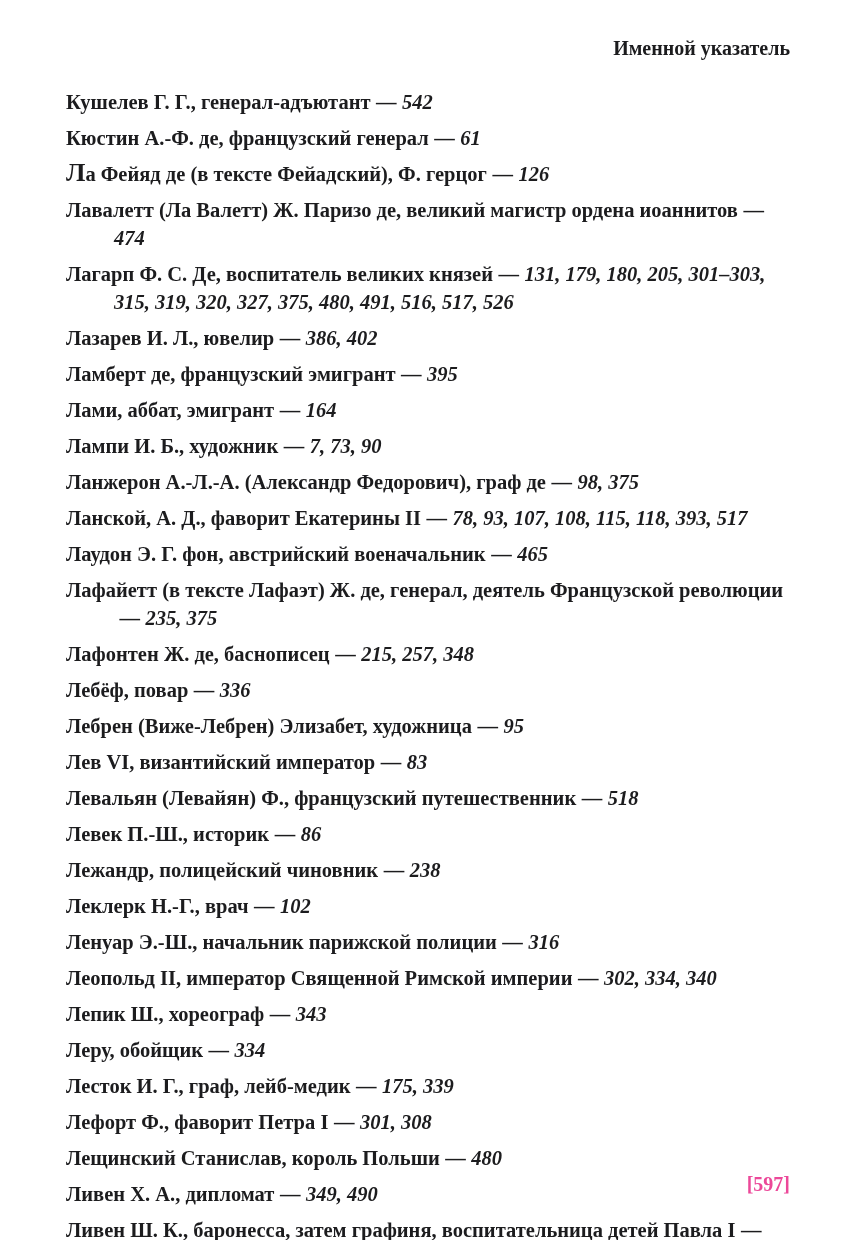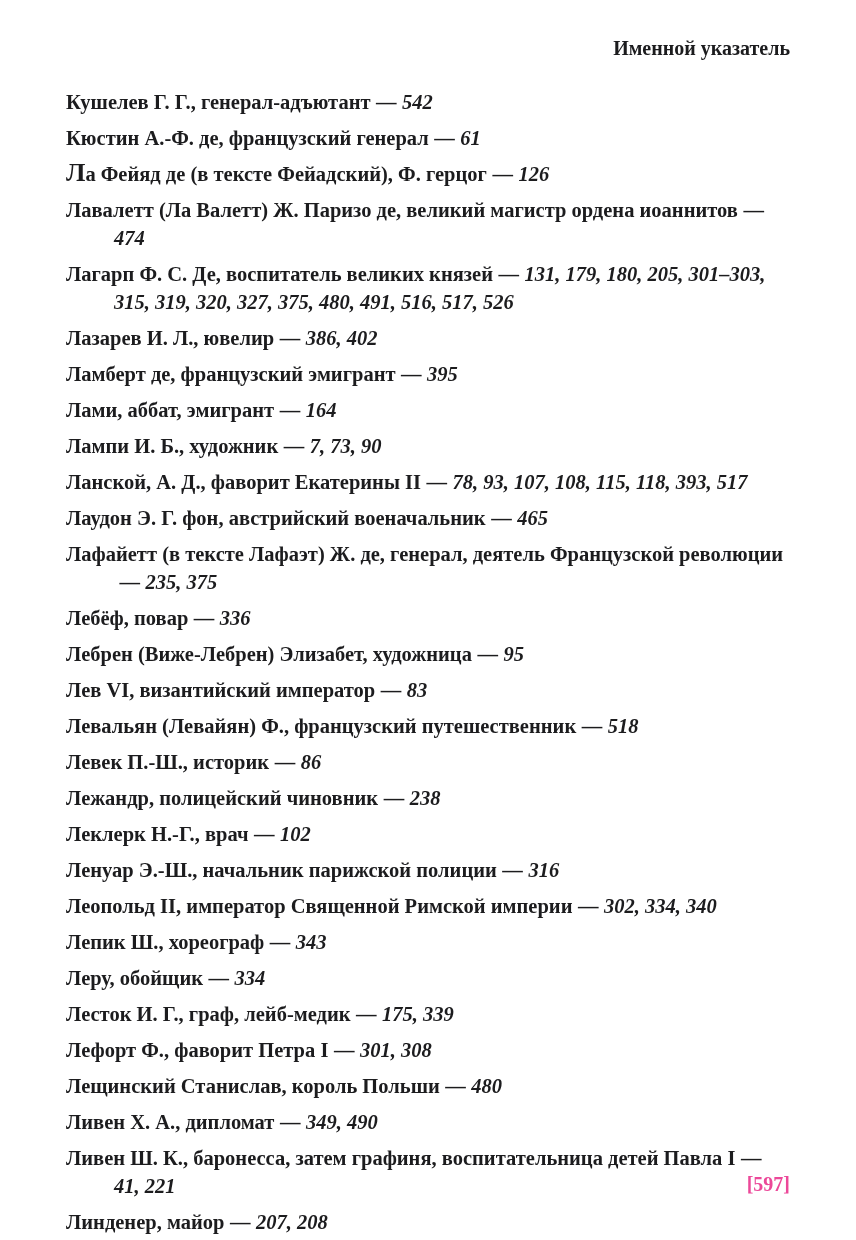--- a/index.html
+++ b/index.html
@@ -80,27 +80,29 @@
   <p class="entry"><span class="name">Лагарп Ф. С. Де, воспитатель великих князей</span><span class="dash">—</span><span class="pages">131, 179, 180, 205, 301–303, 315, 319, 320, 327, 375, 480, 491, 516, 517, 526</span></p>
 
   <p class="entry"><span class="name">Лазарев И. Л., ювелир</span><span class="dash">—</span><span class="pages">386, 402</span></p>
 
   <p class="entry"><span class="name">Ламберт де, французский эмигрант</span><span class="dash">—</span><span class="pages">395</span></p>
 
   <p class="entry"><span class="name">Лами, аббат, эмигрант</span><span class="dash">—</span><span class="pages">164</span></p>
 
   <p class="entry"><span class="name">Лампи И. Б., художник</span><span class="dash">—</span><span class="pages">7, 73, 90</span></p>
 
+  <p class="entry"><span class="name">Ланжерон А.-Л.-А. (Александр Федорович), граф де</span><span class="dash">—</span><span class="pages">98, 375</span></p>
 
   <p class="entry"><span class="name">Ланской, А. Д., фаворит Екатерины II</span><span class="dash">—</span><span class="pages">78, 93, 107, 108, 115, 118, 393, 517</span></p>
 
   <p class="entry"><span class="name">Лаудон Э. Г. фон, австрийский военачальник</span><span class="dash">—</span><span class="pages">465</span></p>
 
   <p class="entry"><span class="name">Лафайетт (в тексте Лафаэт) Ж. де, генерал, деятель Французской революции</span><span class="dash">—</span><span class="pages">235, 375</span></p>
 
+  <p class="entry"><span class="name">Лафонтен Ж. де, баснописец</span><span class="dash">—</span><span class="pages">215, 257, 348</span></p>
 
   <p class="entry"><span class="name">Лебёф, повар</span><span class="dash">—</span><span class="pages">336</span></p>
 
   <p class="entry"><span class="name">Лебрен (Виже-Лебрен) Элизабет, художница</span><span class="dash">—</span><span class="pages">95</span></p>
 
   <p class="entry"><span class="name">Лев VI, византийский император</span><span class="dash">—</span><span class="pages">83</span></p>
 
   <p class="entry"><span class="name">Левальян (Левайян) Ф., французский путешественник</span><span class="dash">—</span><span class="pages">518</span></p>
 
   <p class="entry"><span class="name">Левек П.-Ш., историк</span><span class="dash">—</span><span class="pages">86</span></p>

